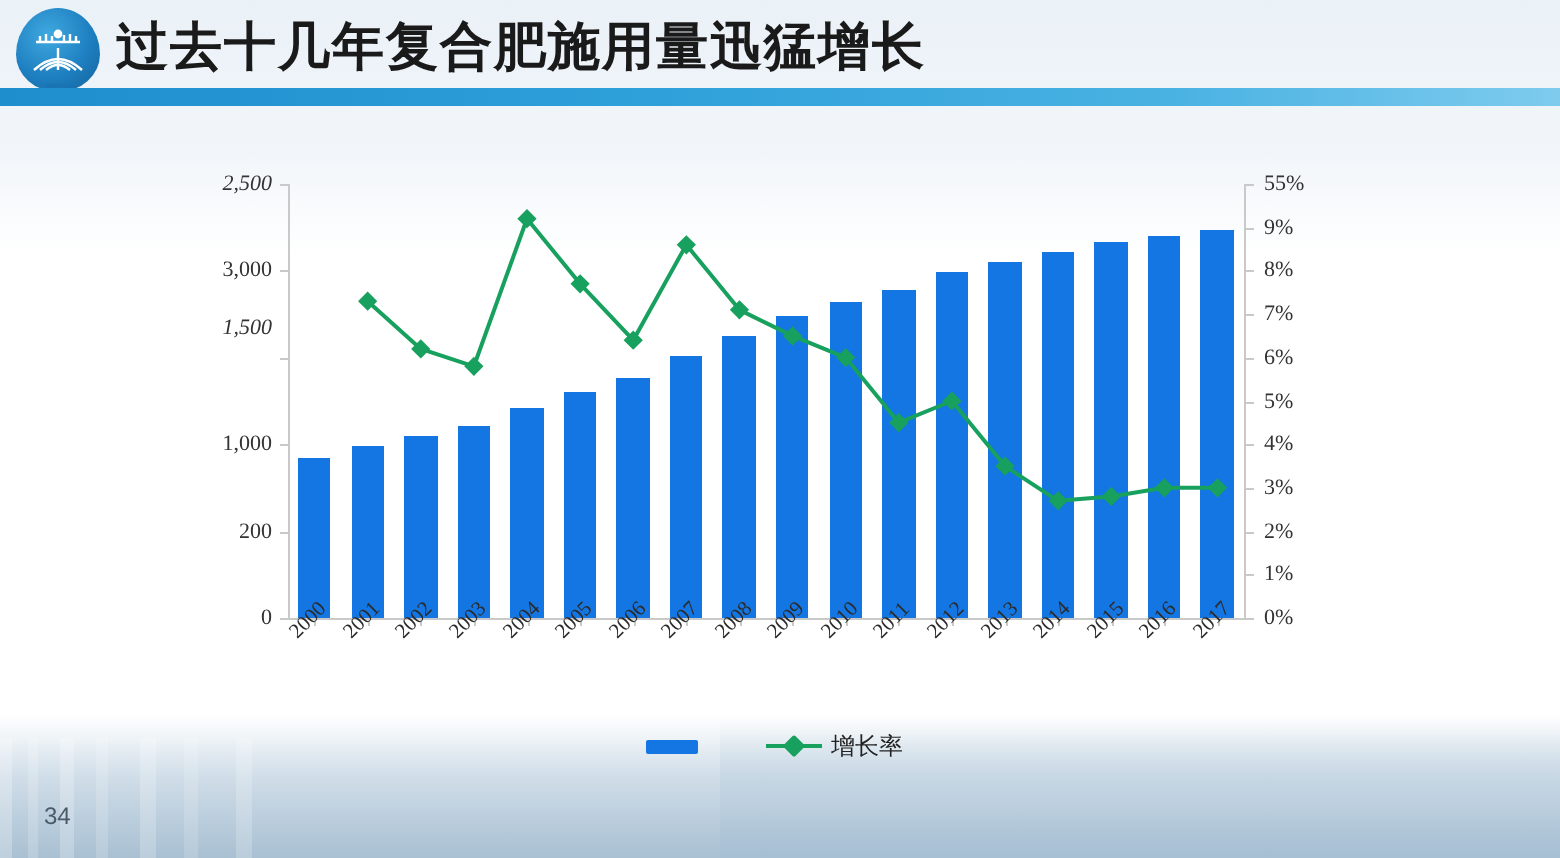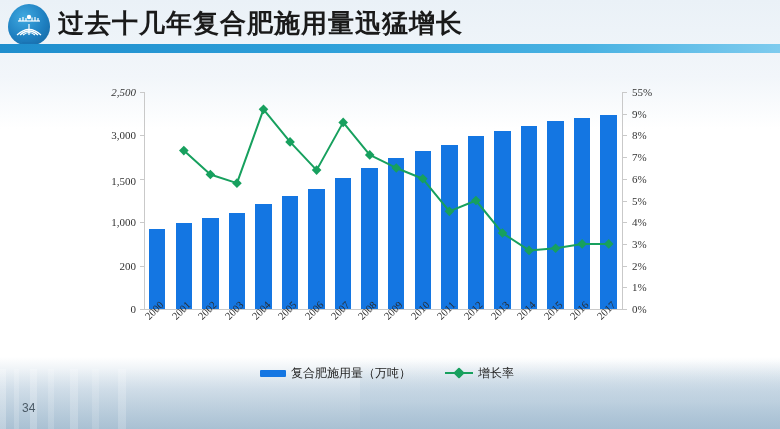--- a/index.html
+++ b/index.html
@@ -167,21 +167,21 @@
     <div class="axis-line" id="axis-right"></div>
     <div class="axis-line" id="axis-bottom"></div>
 
     <div id="yticks-left">
         <div class="ytick-l" style="top: 231px;">0</div>
         <div class="tickmark tickmark-l" style="top: 231px;"></div>
         <div class="ytick-l" style="top: 187.6px;">200</div>
         <div class="tickmark tickmark-l" style="top: 187.6px;"></div>
         <div class="ytick-l" style="top: 144.2px;">1,000</div>
         <div class="tickmark tickmark-l" style="top: 144.2px;"></div>
-        <div class="ytick-l" style="top: 103px;">1,500</div>
+        <div class="ytick-l" style="top: 86px; font-style: italic;">1,500</div>
         <div class="tickmark tickmark-l" style="top: 100.8px;"></div>
         <div class="ytick-l" style="top: 57.4px;">3,000</div>
         <div class="tickmark tickmark-l" style="top: 57.4px;"></div>
         <div class="ytick-l" style="top: 14px; font-style: italic;">2,500</div>
         <div class="tickmark tickmark-l" style="top: 14px;"></div>
       </div>
     <div id="yticks-right">
         <div class="ytick-r" style="top: 231px;">0%</div>
         <div class="tickmark tickmark-r" style="top: 231px;"></div>
         <div class="ytick-r" style="top: 209.3px;">1%</div>
@@ -288,21 +288,20 @@
         <div class="xtick" style="left: 490.167px;"></div>
         <div class="xlabel" style="left: 476.167px;">2016</div>
         <div class="xtick" style="left: 516.722px;"></div>
         <div class="xlabel" style="left: 502.722px;">2017</div>
       </div>
   </div>
 
   <div id="legend">
     <div class="legend-item">
       <span class="legend-swatch-bar"></span>
-      <span>复合肥施用量（万吨）</span>
     </div>
     <div class="legend-item">
       <span class="legend-swatch-line">
         <span class="ln"></span>
           <span class="dot"></span>
       </span>
       <span>增长率</span>
     </div>
   </div>
 

